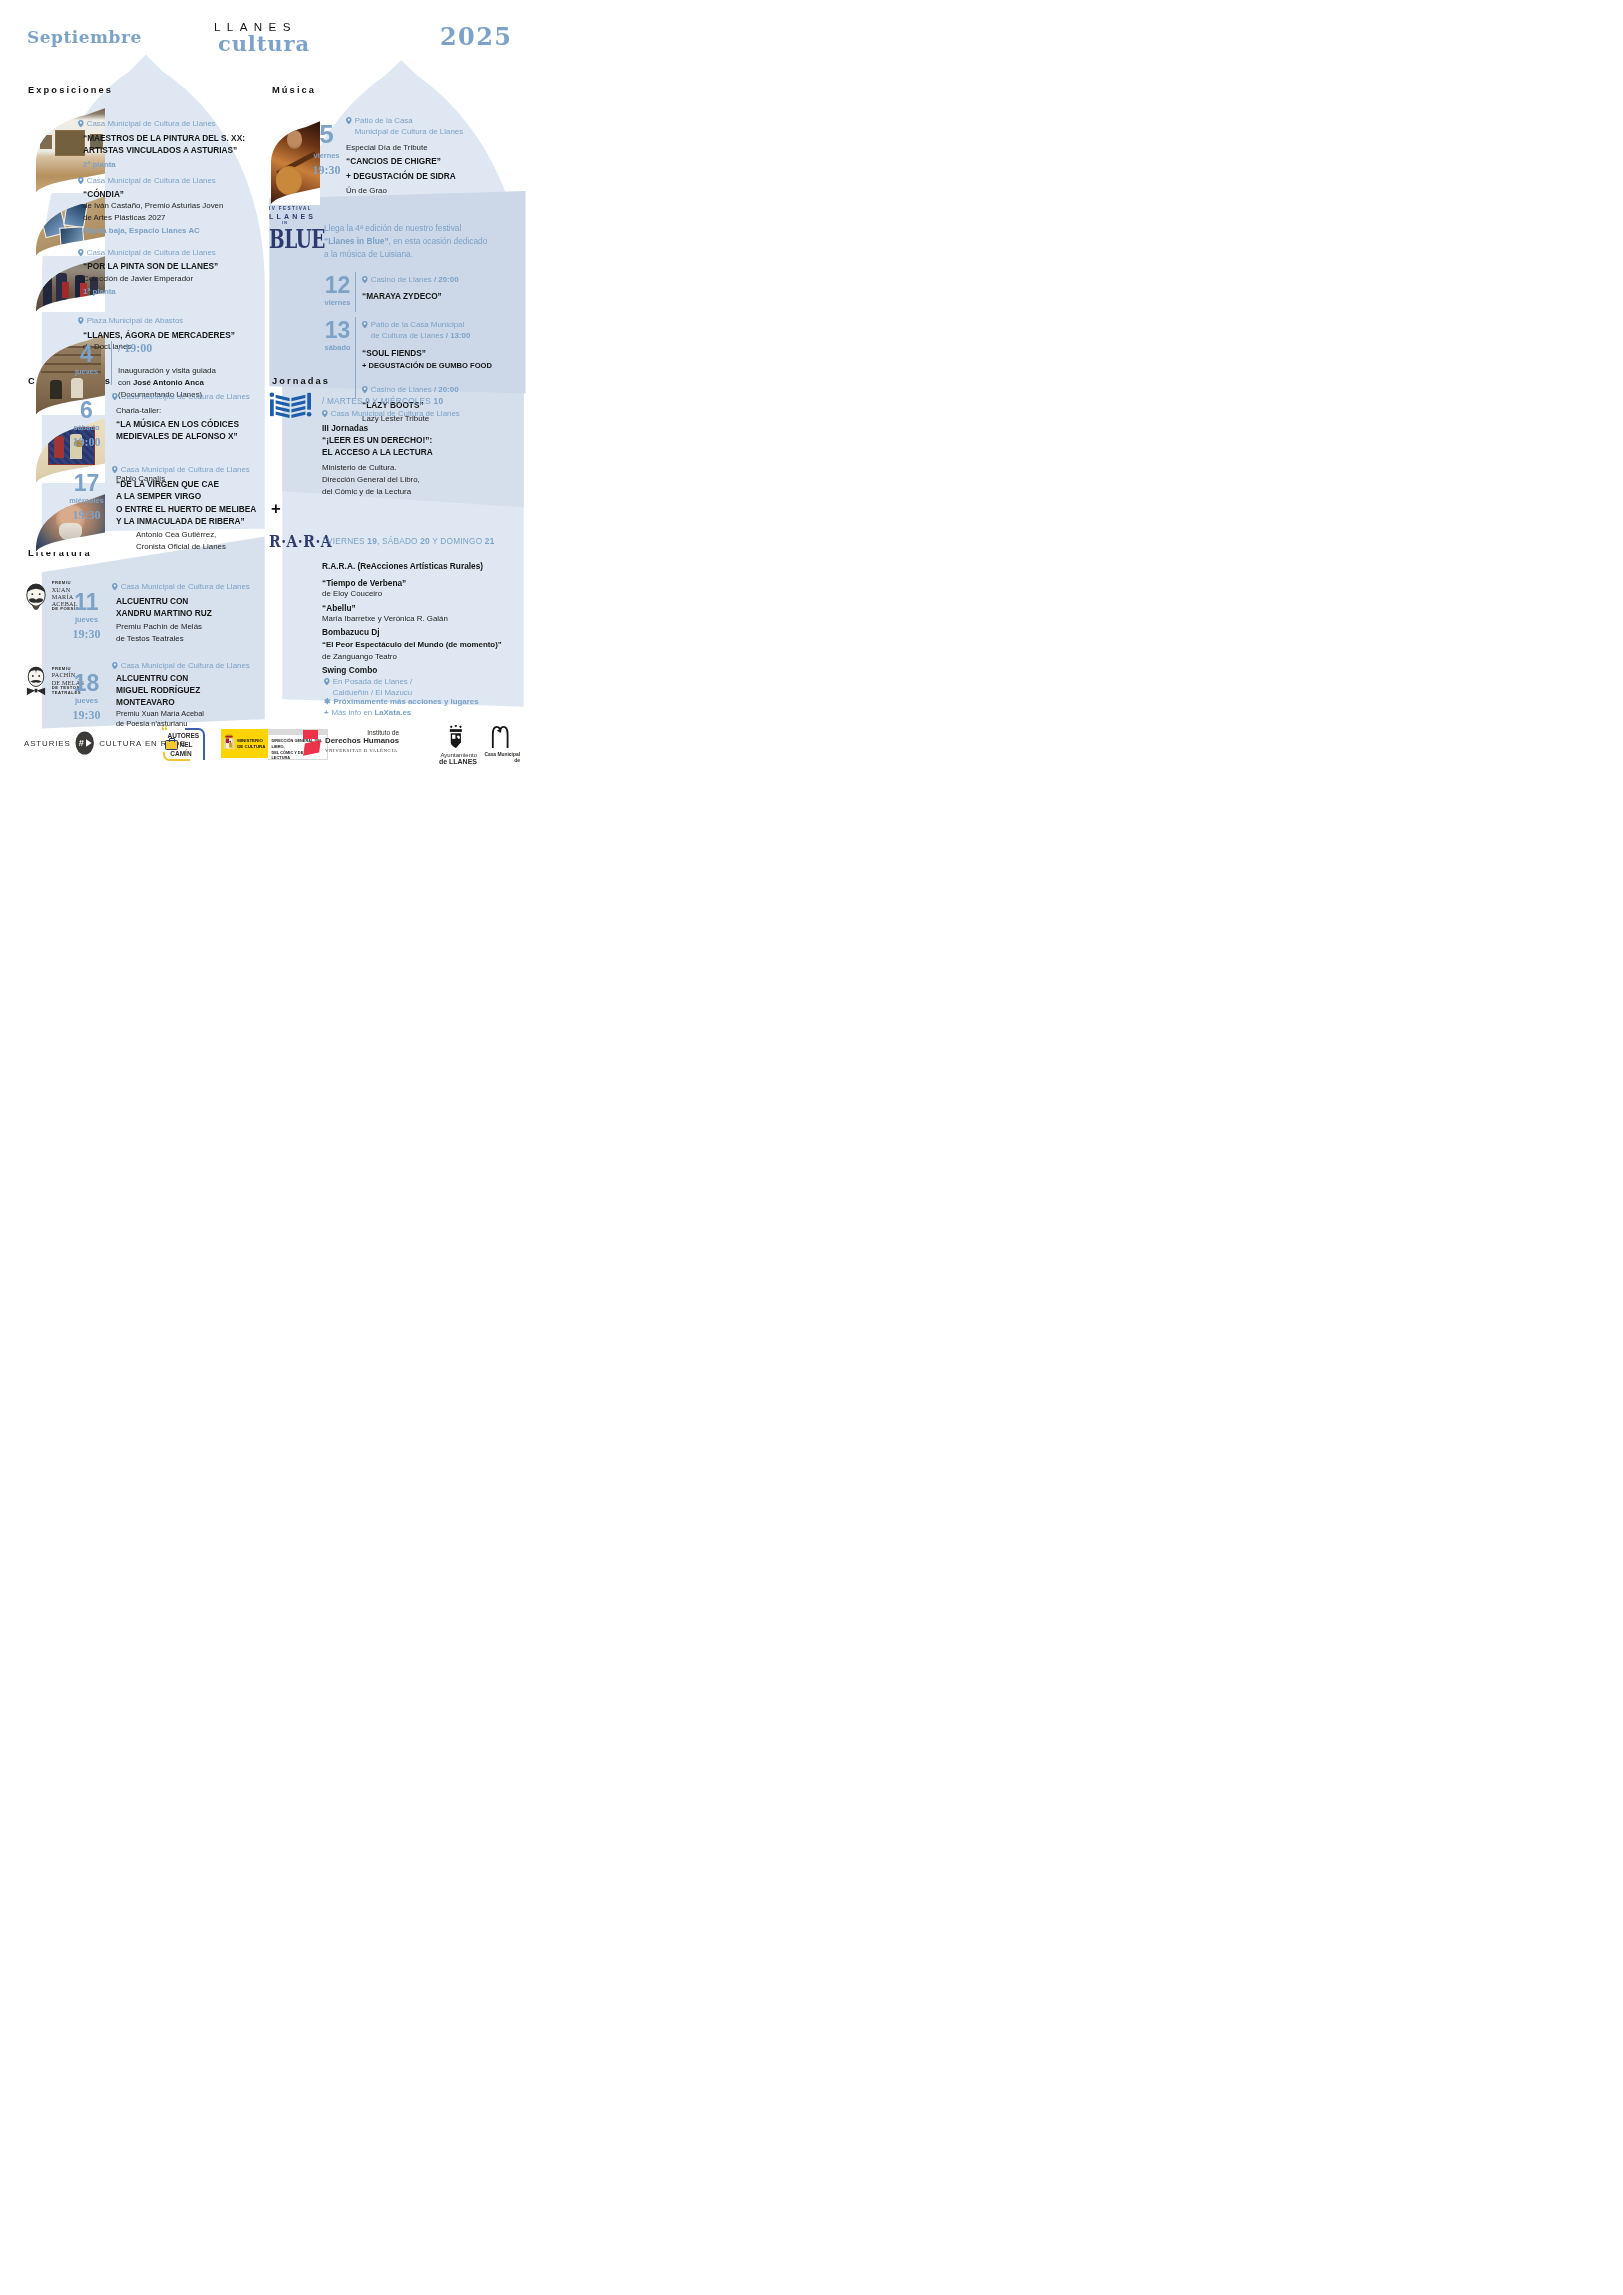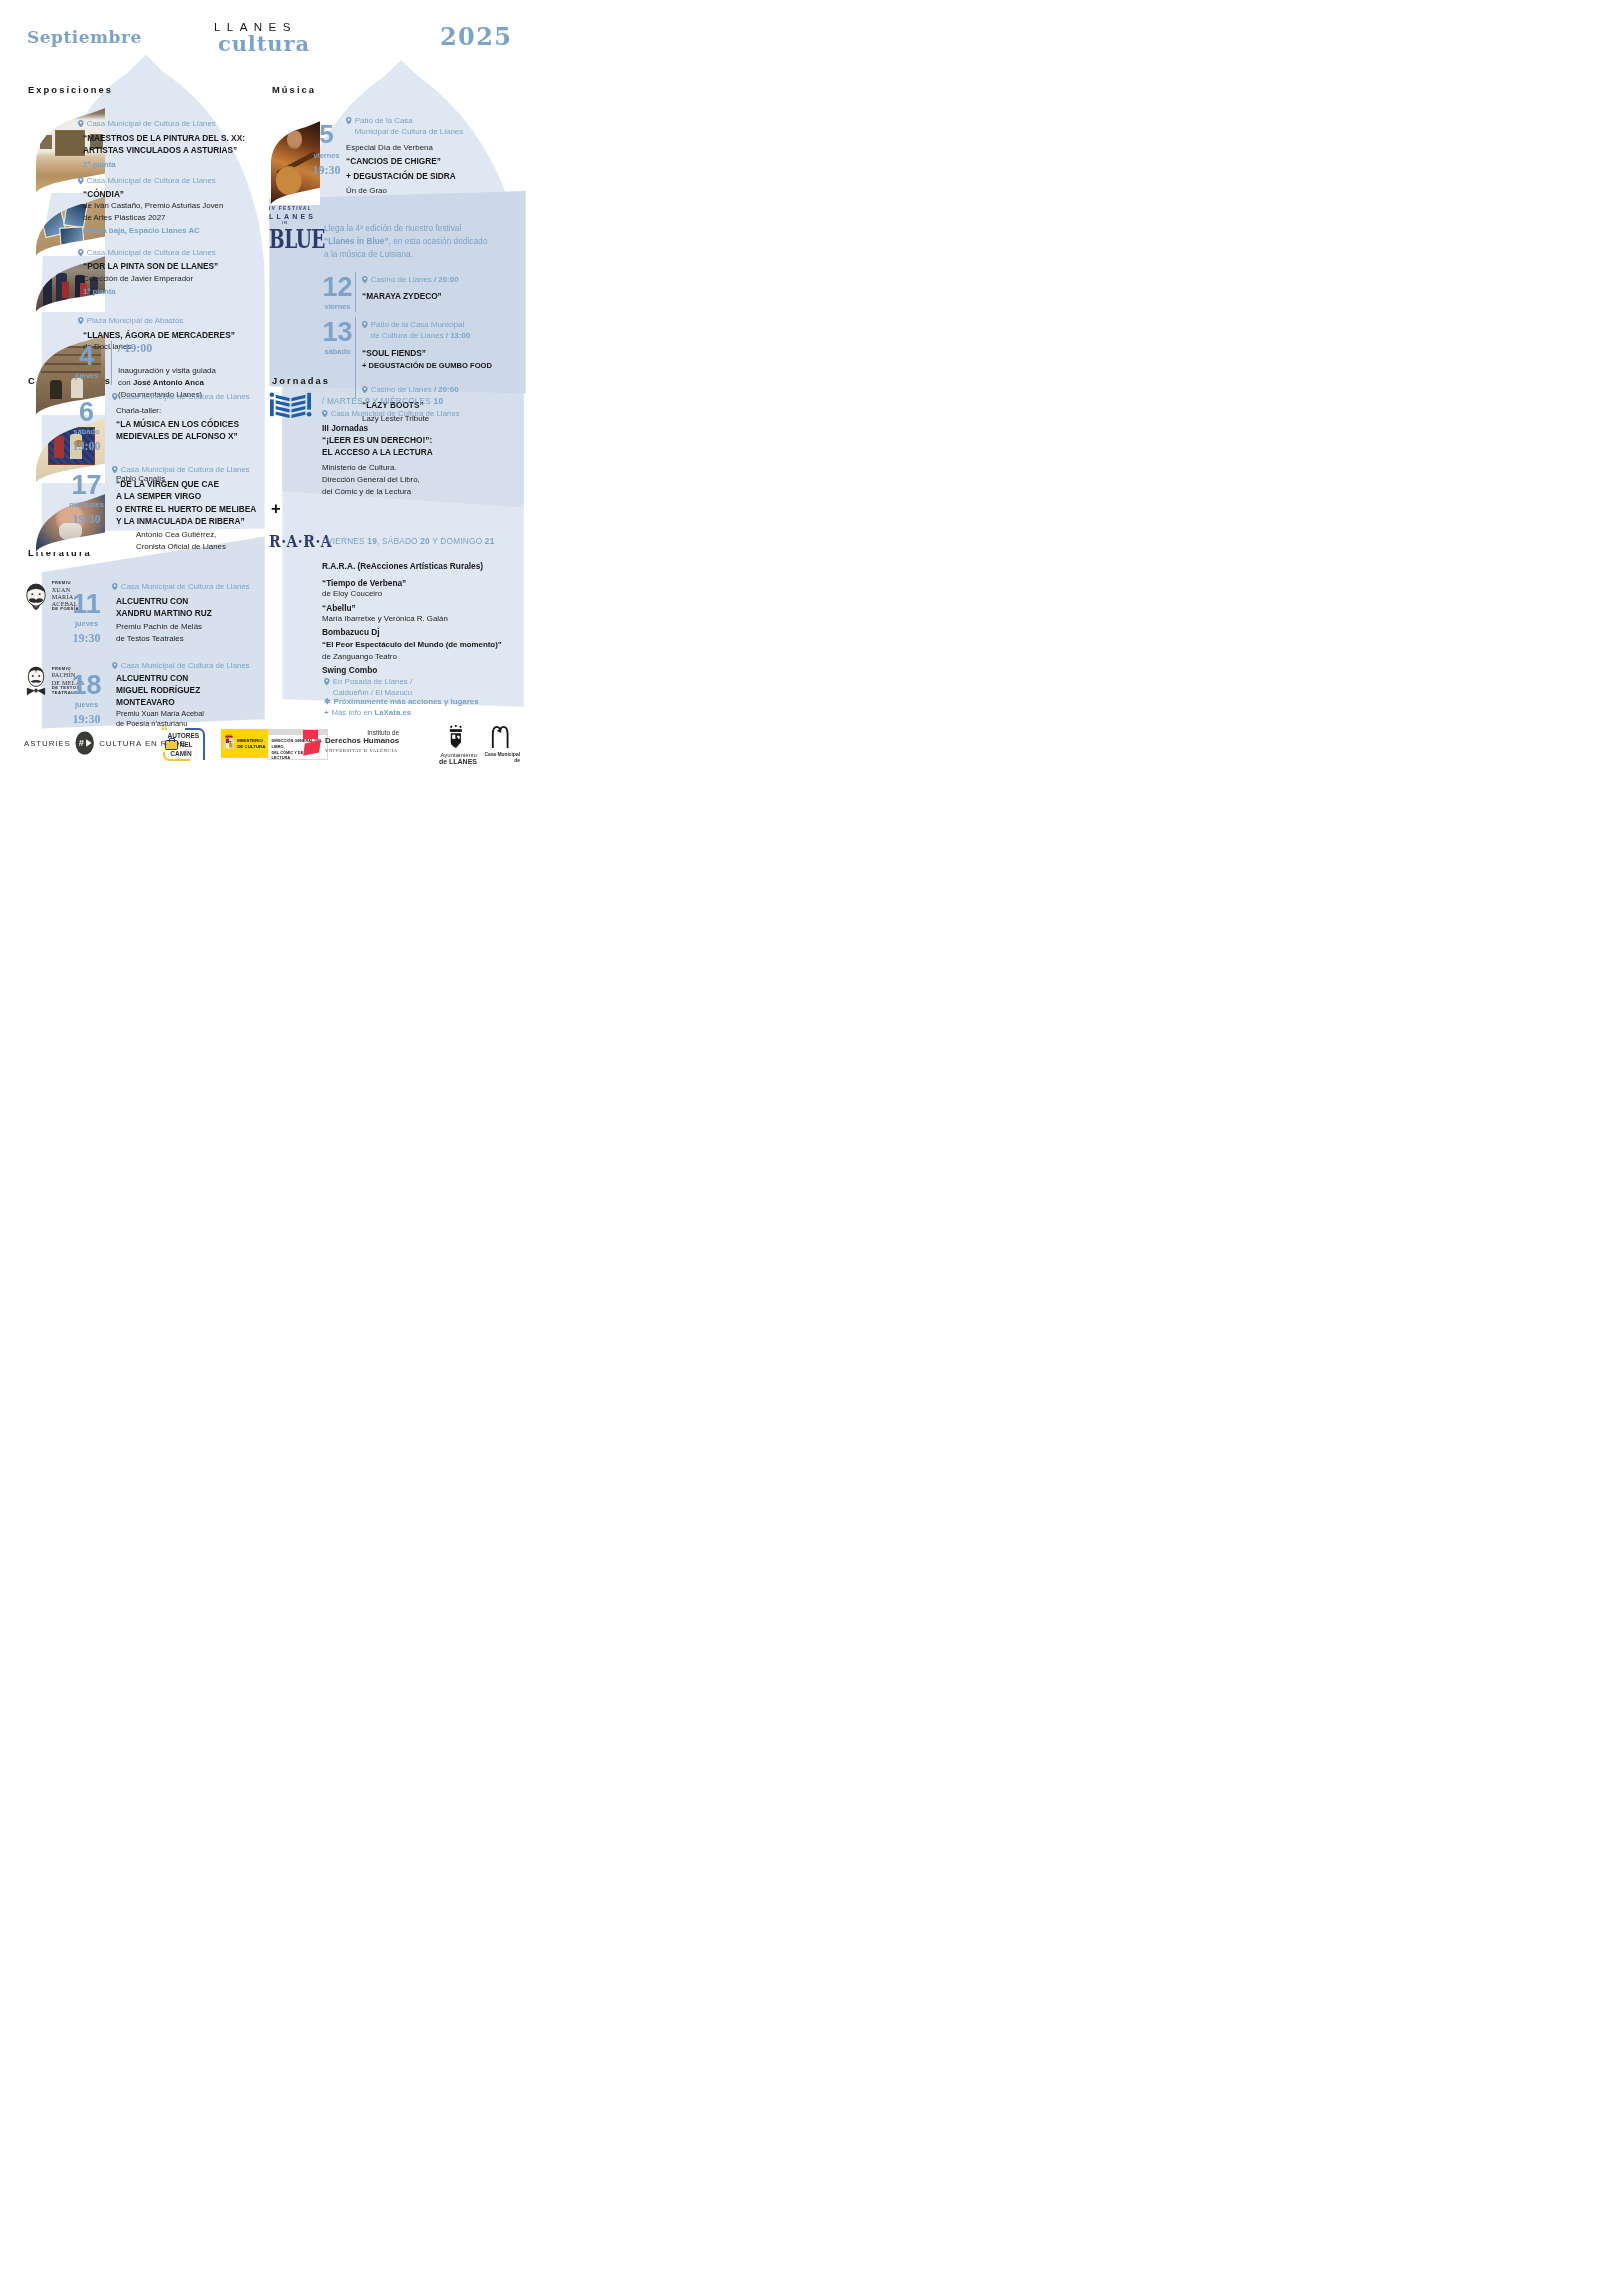--- a/index.html
+++ b/index.html
@@ -11,21 +11,21 @@
   .month{font-family:"DejaVu Serif",serif;font-weight:700;font-size:17px;color:#7da2c8;letter-spacing:0.5px;}
   .brandtop{font-size:11.6px;font-weight:400;letter-spacing:0.55em;color:#141414;}
   .brandbottom{font-family:"DejaVu Serif",serif;font-weight:700;font-size:21px;color:#7da2c8;letter-spacing:0.9px;}
   .year{font-family:"DejaVu Serif",serif;font-weight:700;font-size:24px;color:#7da2c8;letter-spacing:1.4px;}
   .sechead{font-size:9.3px;font-weight:600;letter-spacing:2.1px;color:#141414;}
   .venue{font-size:7.9px;font-weight:500;color:#7ba1c7;line-height:1.35;}
   .etitle{font-size:8.3px;font-weight:700;color:#161616;line-height:1.5;}
   .esub{font-size:7.6px;font-weight:700;color:#161616;line-height:1.4;}
   .ebody{font-size:7.9px;font-weight:400;color:#232323;line-height:1.5;}
   .enote{font-size:7.9px;font-weight:700;color:#7ba1c7;}
-  .dnum{font-size:27px;font-weight:600;color:#7da2c8;line-height:1;}
+  .dnum{font-size:23px;font-weight:600;color:#7da2c8;line-height:1;}
   .dnum.big{font-size:26px;}
   .dday{font-size:7.4px;font-weight:600;color:#7da2c8;line-height:1.2;margin-top:1.9px;}
   .dtime{font-size:12px;font-weight:700;color:#7da2c8;margin-top:2.3px;font-family:Liberation Serif, serif;}
   .datecol{text-align:center;}
   .vline{position:absolute;width:0.9px;background:#8aa9cb;}
   .loc{display:inline-flex;align-items:flex-start;gap:3.2px;}
   .pin{width:5.6px;height:7.4px;flex:0 0 auto;margin-top:0.9px;}
   .bluebold{font-weight:700;}
   .datesline{font-size:8.3px;font-weight:500;color:#7ba1c7;letter-spacing:0.2px;}
   .datesline b{font-weight:700;}
@@ -200,21 +200,21 @@
         <circle cx="12" cy="11.5" r="4.6" fill="#fff"></circle>
       </svg>
     <span class="venue pl">Patio de la Casa
 Municipal de Cultura de Llanes</span>
   </div>
   <div class="abs datecol" style="left:309px;top:121px;width:35px;">
     <div class="dnum big">5</div>
     <div class="dday" style="margin-top:4.6px;">viernes</div>
     <div class="dtime">19:30</div>
   </div>
-  <div class="abs ebody" style="left:346px;top:142px;">Especial Día de Verbena</div>
+  <div class="abs ebody" style="left:346px;top:142px;">Especial Día de Tribute</div>
   <div class="abs etitle" style="left:346px;top:155px;">“CANCIOS DE CHIGRE”</div>
   <div class="abs etitle" style="left:346px;top:170px;">+ DEGUSTACIÓN DE SIDRA</div>
   <div class="abs ebody" style="left:346px;top:185px;">Ún de Grao</div>
 
   <div class="abs" style="left:269px;top:206px;width:51px;">
     <div class="fl1">IV FESTIVAL</div>
     <div class="fl2">LLANES</div>
     <div class="fl3" style="text-align:center;width:32px;">IN</div>
     <div class="fl4">BLUE</div>
   </div>

